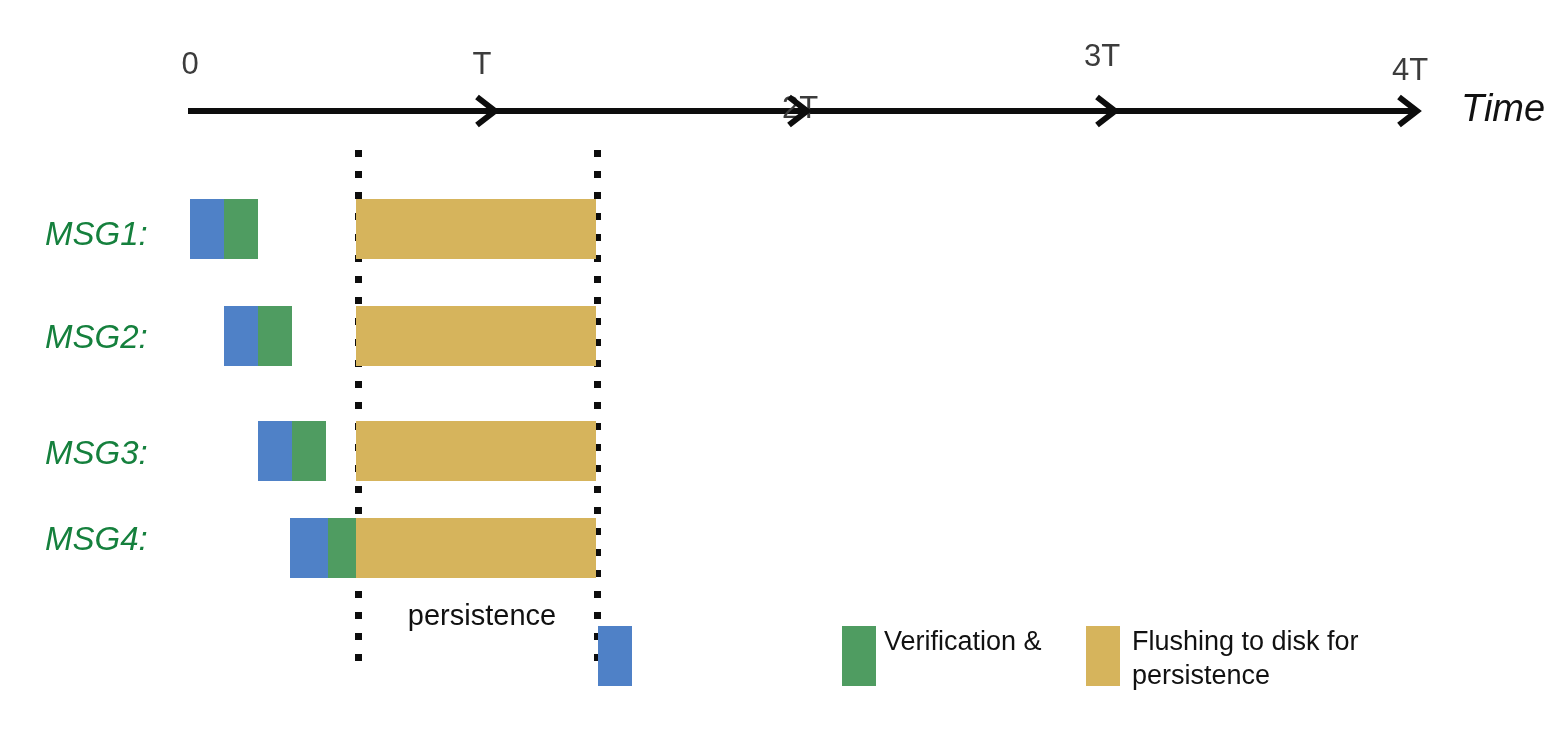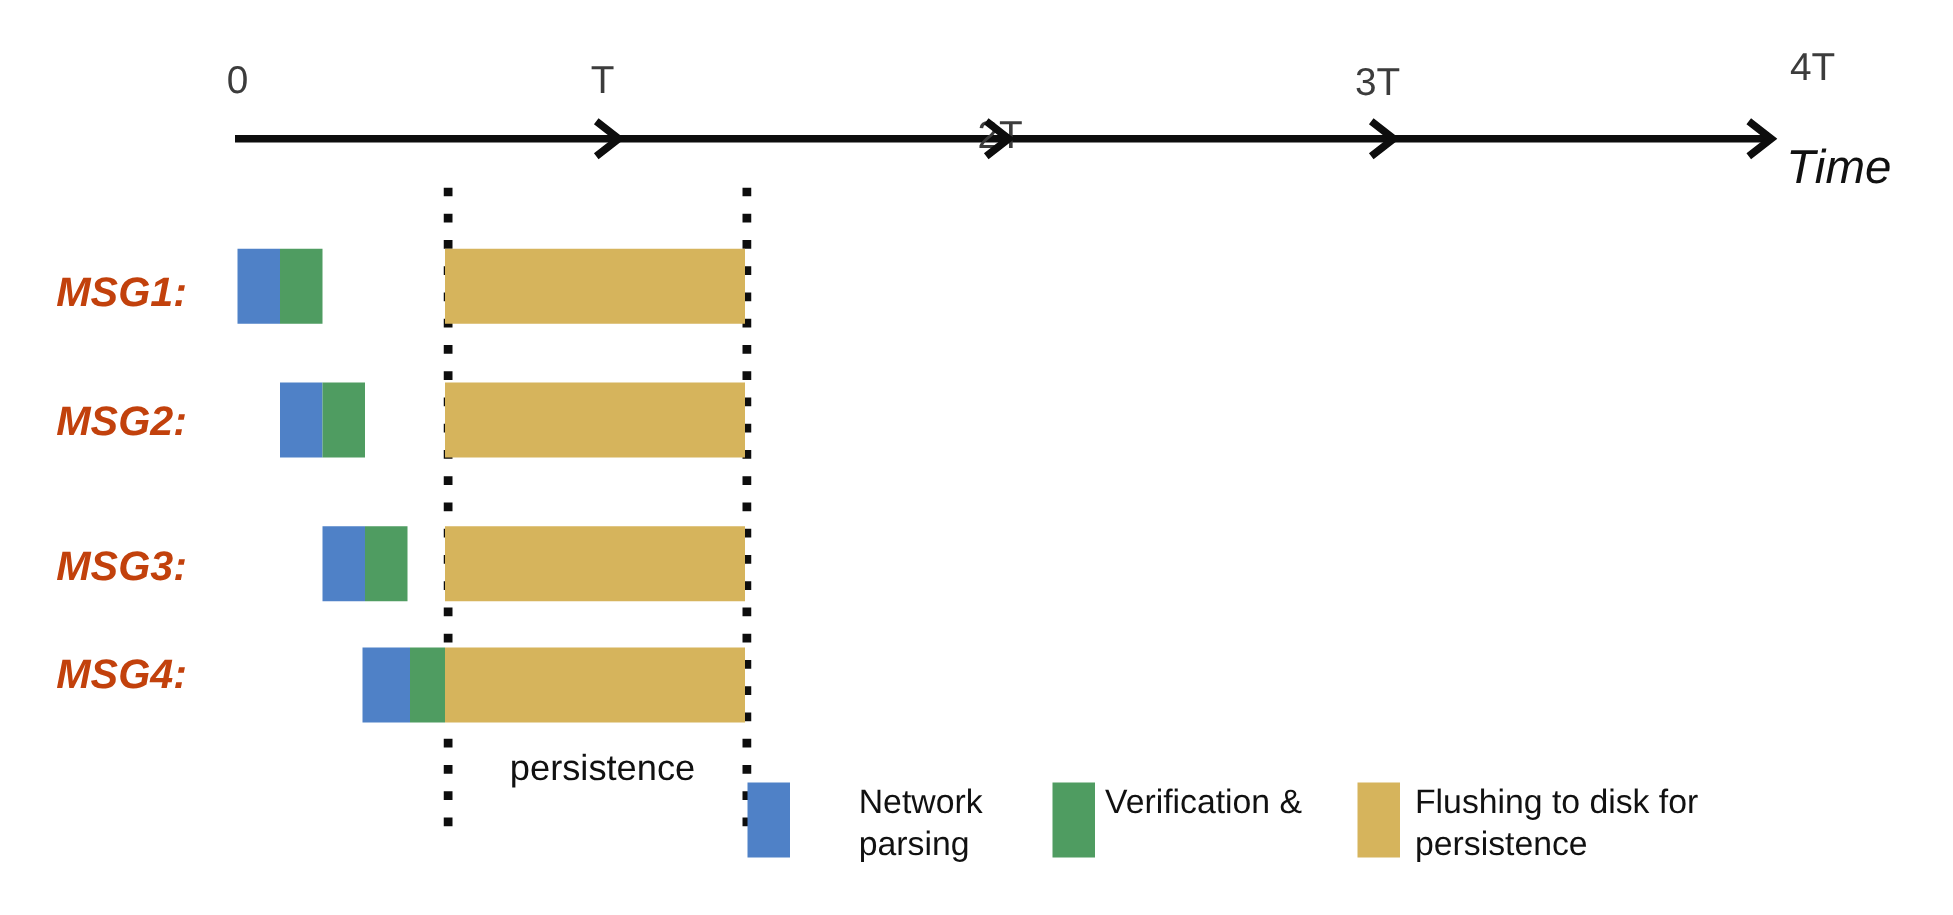--- a/index.html
+++ b/index.html
@@ -38,51 +38,49 @@
     transform: translateX(-50%);
   }
   .chevron {
     position: absolute;
     width: 26px;
     height: 34px;
   }
   .chevron svg { display: block; }
   .time-word {
     position: absolute;
-    left: 1429px;
+    left: 1461px;
     top: 87px;
     font-size: 38px;
     font-style: italic;
     color: #111111;
     font-family: "Liberation Sans", sans-serif;
     white-space: nowrap;
-    margin-top: 26px;
   }
 
   
   .dotted-line {
     position: absolute;
     top: 150px;
     width: 7px;
     height: 520px;
     background-image: linear-gradient(to bottom, #0d0d0d 0px, #0d0d0d 7px, rgba(0,0,0,0) 7px, rgba(0,0,0,0) 21px);
     background-size: 7px 21px;
     background-repeat: repeat-y;
   }
 
   
   .msg-label {
     position: absolute;
     left: 45px;
     font-size: 33px;
     font-style: italic;
-    color: #c2410c;
+    color: #15803d;
     font-family: "Liberation Sans", sans-serif;
     white-space: nowrap;
-    font-weight: bold;
   }
   .seg {
     position: absolute;
     height: 60px;
   }
   .seg-net   { background: #4f81c7; }
   .seg-ver   { background: #4f9c61; }
   .seg-flush { background: #d6b45c; }
 
   
@@ -117,22 +115,22 @@
 </head>
 <body>
 
 <div id="stage">
 
   <div class="axis-line"></div>
 
   <div class="axis-label" style="left:190px; top:46px;">0</div>
   <div class="axis-label" style="left:482px; top:46px;">T</div>
   <div class="axis-label" style="left:800px; top:46px;margin-top:44px;">2T</div>
-  <div class="axis-label" style="left:1102px; top:48px;">3T</div>
-  <div class="axis-label" style="left:1410px; top:36px;margin-left:40px;">4T</div>
+  <div class="axis-label" style="left:1102px; top:38px;">3T</div>
+  <div class="axis-label" style="left:1410px; top:52px;">4T</div>
 
   <div class="chevron" style="left:474px; top:94px;">
     <svg width="26" height="34" viewBox="0 0 26 34">
         <path d="M3 3 L21 17 L3 31" fill="none" stroke="#0d0d0d" stroke-width="6" stroke-linecap="butt"></path>
       </svg>
   </div>
   <div class="chevron" style="left:786px; top:94px;">
     <svg width="26" height="34" viewBox="0 0 26 34">
         <path d="M3 3 L21 17 L3 31" fill="none" stroke="#0d0d0d" stroke-width="6" stroke-linecap="butt"></path>
       </svg>
@@ -171,24 +169,20 @@
   <div class="msg-label" style="top:520px;">MSG4:</div>
   <div class="seg seg-net" style="left:290px; top:518px; width:38px;"></div>
   <div class="seg seg-ver" style="left:328px; top:518px; width:28px;"></div>
   <div class="seg seg-flush" style="left:356px; top:518px; width:240px;"></div>
 
   <div class="batch-caption">
     <div>persistence</div>
   </div>
 
   <div class="legend-swatch" style="left:598px; background:#4f81c7;"></div>
-  <div class="legend-text" style="left:687px;">
-    <div>Network</div>
-    <div>parsing</div>
-  </div>
 
   <div class="legend-swatch" style="left:842px; background:#4f9c61;"></div>
   <div class="legend-text" style="left:884px;text-align:right;">
     <div>Verification &amp;</div>
   </div>
 
   <div class="legend-swatch" style="left:1086px; background:#d6b45c;"></div>
   <div class="legend-text" style="left:1132px;">
     <div>Flushing to disk for</div>
     <div>persistence</div>

